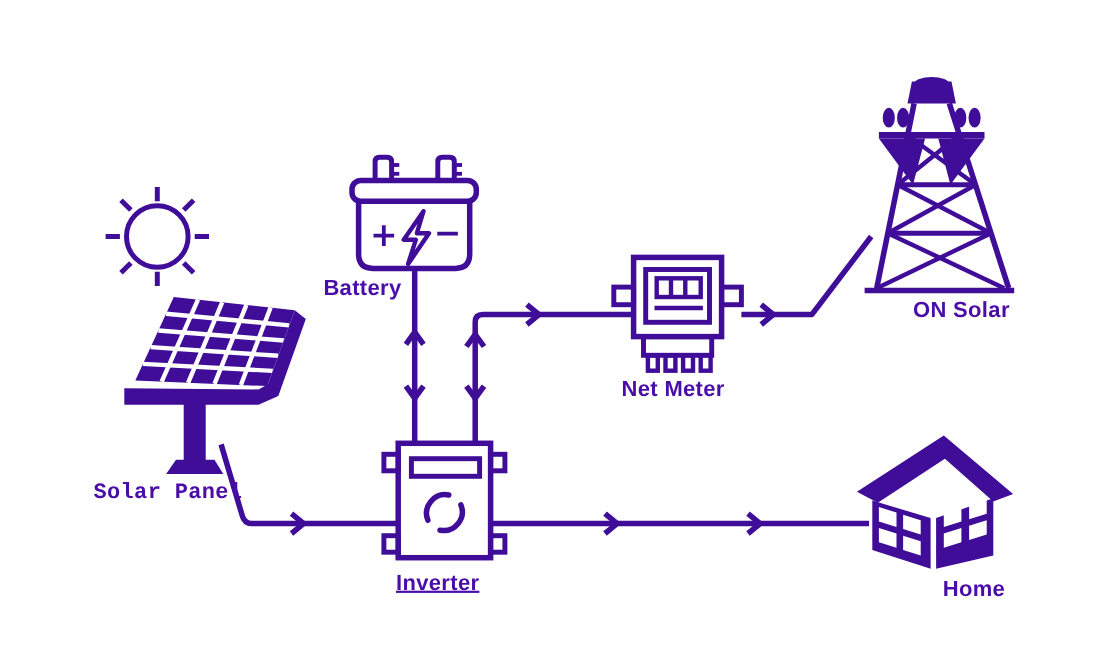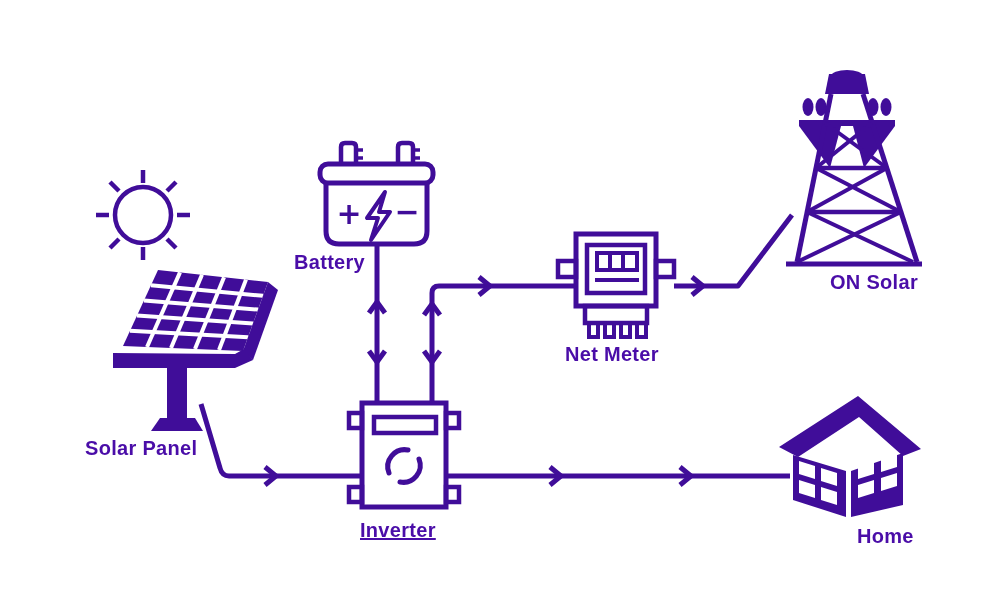--- a/index.html
+++ b/index.html
@@ -199,20 +199,20 @@
       <path class="arrow" d="M692,277 L703,286 L692,295"></path>
     </g>
 
     <g>
       <path class="wire" d="M446,476 L790,476"></path>
       <path class="arrow" d="M550,467 L561,476 L550,485"></path>
       <path class="arrow" d="M680,467 L691,476 L680,485"></path>
     </g>
   </svg>
 
-  <div class="node-label" style="left:85px;top:437px;">Solar Panel</div>
+  <div class="node-label" style="left:85px;top:437px;font-family:Liberation Mono, monospace;">Solar Panel</div>
   <div class="node-label" style="left:294px;top:251px;">Battery</div>
   <div class="node-label" style="left:360px;top:519px;text-decoration:underline;">Inverter</div>
   <div class="node-label" style="left:565px;top:343px;">Net Meter</div>
   <div class="node-label" style="left:830px;top:271px;">ON Solar</div>
   <div class="node-label" style="left:857px;top:525px;text-align:center;">Home</div>
 
 </div>
 
 </body></html>

